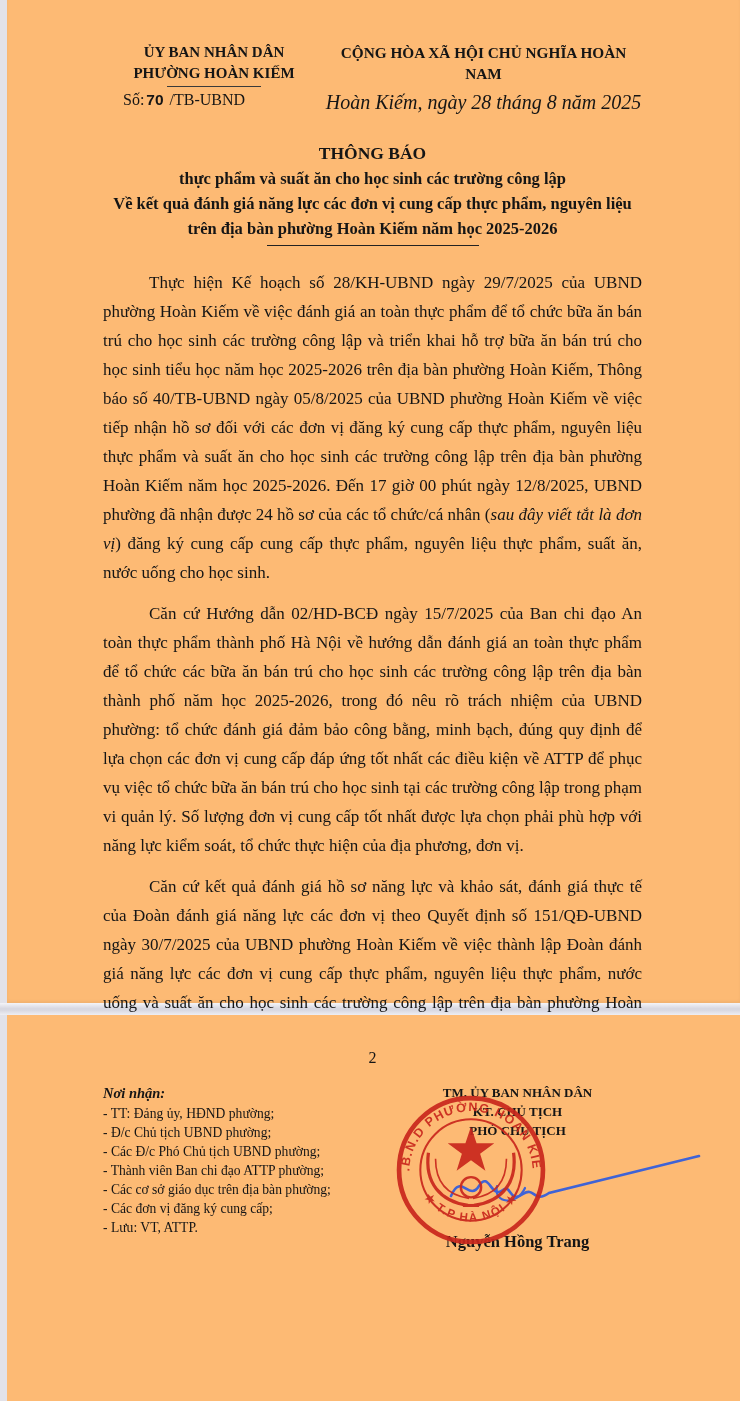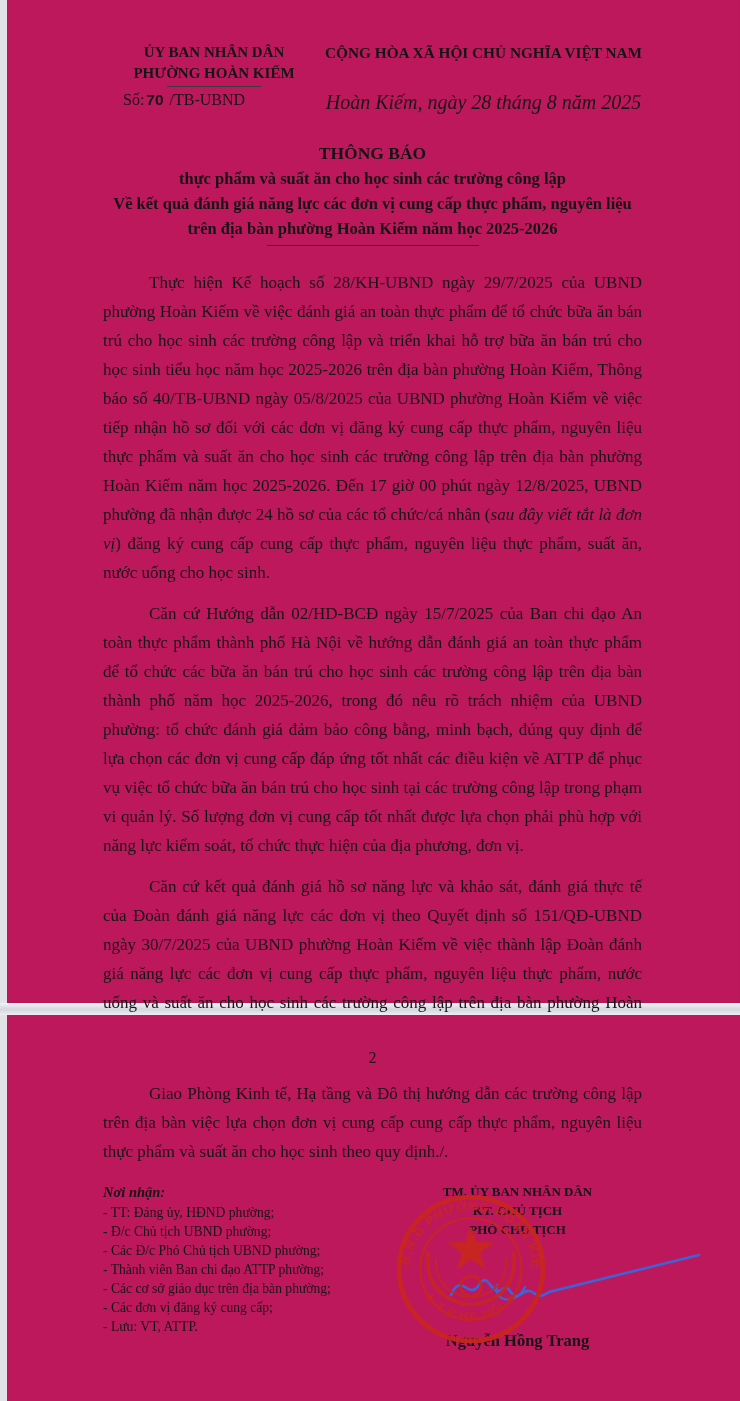--- a/index.html
+++ b/index.html
@@ -2,21 +2,21 @@
 <html><head>
 <meta charset="utf-8">
 <style>
   html,body{margin:0;padding:0;}
   body{
     width:740px;height:1401px;background:#e2e2e9;
     font-family:"Liberation Serif", serif;color:#151515;
     overflow:hidden;position:relative;
   }
   .page{
-    background:#be185d;margin-left:7px;width:733px;box-sizing:border-box;
+    background:#fdba74;margin-left:7px;width:733px;box-sizing:border-box;
     position:relative;
   }
   .page-1{height:1003px;padding:42px 98px 0 96px;box-shadow:inset 0 -2px 3px rgba(0,0,0,.05);}
   .page-gap{height:12px;background:linear-gradient(#f4f4f8 0%,#d8d8e1 45%,#d8d8e1 60%,#eeeef3 100%);}
   .page-2{height:386px;padding:34px 98px 0 96px;}
 
   
   .header-row{display:flex;align-items:flex-start;}
   .header-left{width:222px;text-align:center;font-weight:bold;font-size:15px;line-height:21px;}
   .header-right{flex:1;text-align:center;font-weight:bold;}
@@ -64,21 +64,21 @@
 
 <div class="page page-1">
 
   <div class="header-row">
     <div class="header-left">
       <div>ỦY BAN NHÂN DÂN</div>
       <div>PHƯỜNG HOÀN KIẾM</div>
       <div class="hl-rule"></div>
     </div>
     <div class="header-right">
-      <div class="hr-line1">CỘNG HÒA XÃ HỘI CHỦ NGHĨA VIỆT NAM</div>
+      <div class="hr-line1">CỘNG HÒA XÃ HỘI CHỦ NGHĨA HOÀN NAM</div>
     </div>
   </div>
 
   <div class="num-row">
     <div class="num-left"><span>Số:</span><span class="doc-no">70</span><span>/TB-UBND</span></div>
     <div class="num-right">Hoàn Kiếm, ngày 28 tháng 8  năm 2025</div>
   </div>
 
   <div class="title-block">
     <div class="doc-title">THÔNG BÁO</div>
@@ -95,21 +95,20 @@
   <p class="body-par"><span>Căn cứ kết quả đánh giá hồ sơ năng lực và khảo sát, đánh giá thực tế của Đoàn đánh giá năng lực các đơn vị theo Quyết định số 151/QĐ-UBND ngày 30/7/2025 của UBND phường Hoàn Kiếm về việc thành lập Đoàn đánh giá năng lực các đơn vị cung cấp thực phẩm, nguyên liệu thực phẩm, nước uống và suất ăn cho học sinh các trường công lập trên địa bàn phường Hoàn Kiếm năm học 2025 – 2026, UBND phường thông báo danh sách các đơn vị được đánh giá đủ năng lực để cung cấp thực phẩm, nguyên liệu thực phẩm và suất ăn cho học sinh các trường công lập trên địa bàn phường Hoàn Kiếm (</span><i>có phụ lục kèm theo</i><span>).</span></p>
 
 </div>
 
 <div class="page-gap"></div>
 
 <div class="page page-2">
 
   <div class="page-num">2</div>
 
-  <p class="body-par page2-par">Giao Phòng Kinh tế, Hạ tầng và Đô thị hướng dẫn các trường công lập trên địa bàn việc lựa chọn đơn vị cung cấp cung cấp thực phẩm, nguyên liệu thực phẩm và suất ăn cho học sinh theo quy định./.</p>
 
   <div class="footer-row">
     <div class="recipients">
       <div class="recipients-label">Nơi nhận:</div>
       <ul>
         <li>- TT: Đảng ủy, HĐND phường;</li>
         <li>- Đ/c Chủ tịch UBND phường;</li>
         <li>- Các Đ/c Phó Chủ tịch UBND phường;</li>
         <li>- Thành viên Ban chi đạo ATTP phường;</li>
         <li>- Các cơ sở giáo dục trên địa bàn phường;</li>

